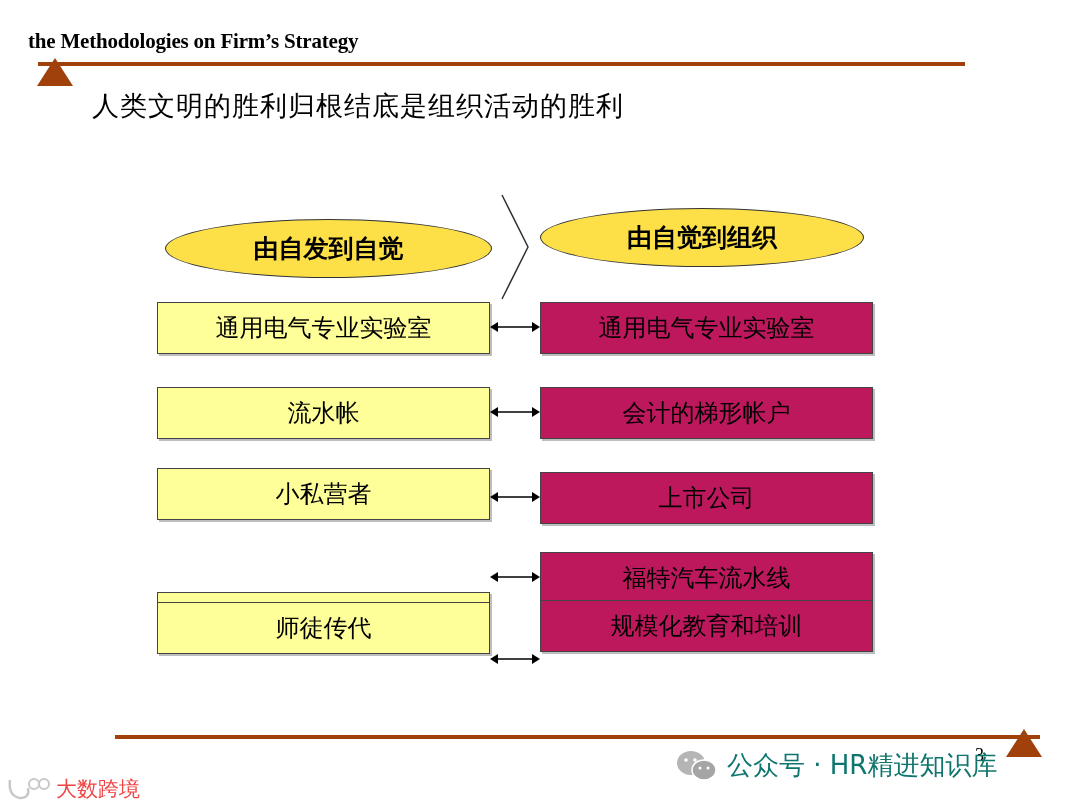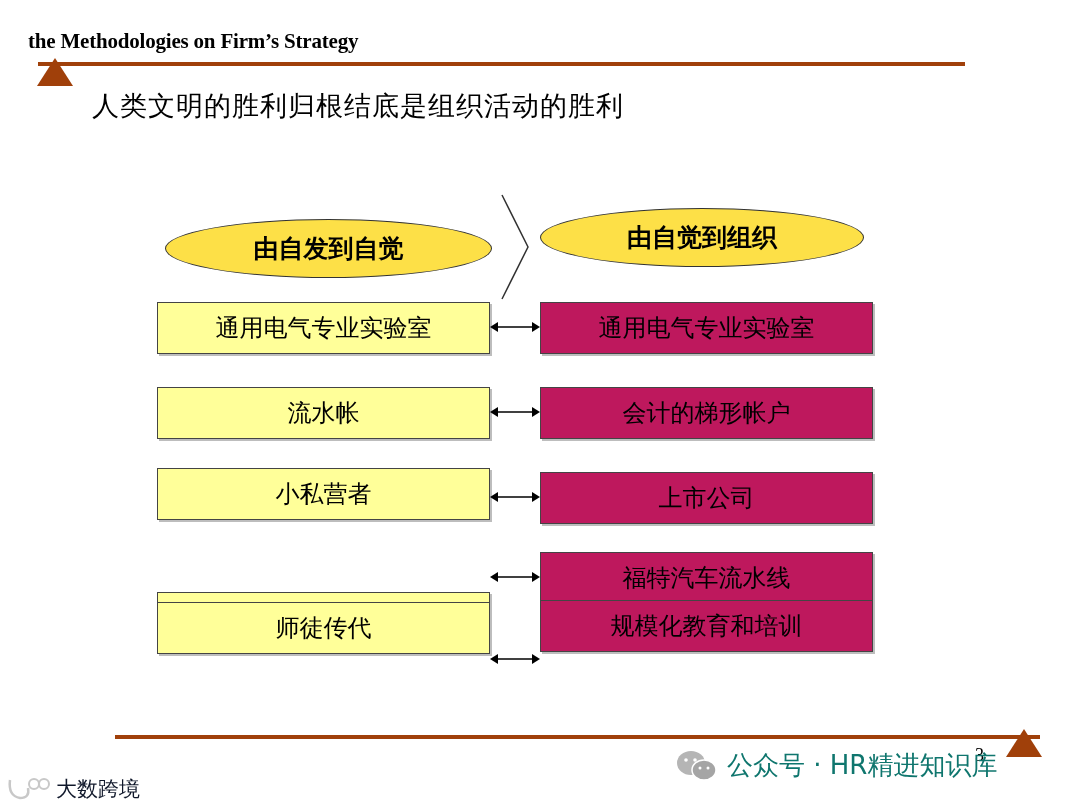--- a/index.html
+++ b/index.html
@@ -9,21 +9,21 @@
     .tri { position: absolute; width: 0; height: 0; border-left: 18px solid transparent; border-right: 18px solid transparent; border-bottom: 28px solid #a0400a; }
     .slide-title { position: absolute; left: 92px; top: 88px; font-size: 27px; letter-spacing: 1px; }
     .oval { position: absolute; border: 1.5px solid #333; border-radius: 50%; background: #fde047; display: flex; align-items: center; justify-content: center; font-size: 25px; font-weight: bold; }
     .chevron { position: absolute; left: 500px; top: 194px; }
     .box { position: absolute; height: 50px; width: 331px; border: 1.5px solid #444; box-shadow: 2px 2px 0 #bdbdbd; display: flex; align-items: center; justify-content: center; font-size: 24px; }
     .box.left { left: 157px; background: #ffff99; }
     .box.right { left: 540px; background: #be185d; }
     .arrow { position: absolute; left: 490px; width: 50px; height: 14px; }
     .page-num { position: absolute; left: 975px; top: 745px; font-family: "Liberation Serif", serif; font-size: 18px; }
     .watermark { position: absolute; left: 675px; top: 748px; font-size: 26px; color: #0f766e; display: flex; align-items: center; gap: 8px; }
-    .watermark2 { position: absolute; left: 6px; top: 775px; font-size: 21px; color: #0f172a; display: flex; align-items: center; gap: 6px; justify-content: flex-end; }
+    .watermark2 { position: absolute; left: 6px; top: 775px; font-size: 21px; color: #ef4444; display: flex; align-items: center; gap: 6px; justify-content: flex-end; }
   </style>
 </head>
 <body>
 
 <div class="header-title">the Methodologies on Firm’s Strategy</div>
 <div class="rule" style="left:38px; top:62px; width:927px;"></div>
 <div class="tri" style="left:37px; top:58px;"></div>
 
 <div class="slide-title">人类文明的胜利归根结底是组织活动的胜利</div>
 

